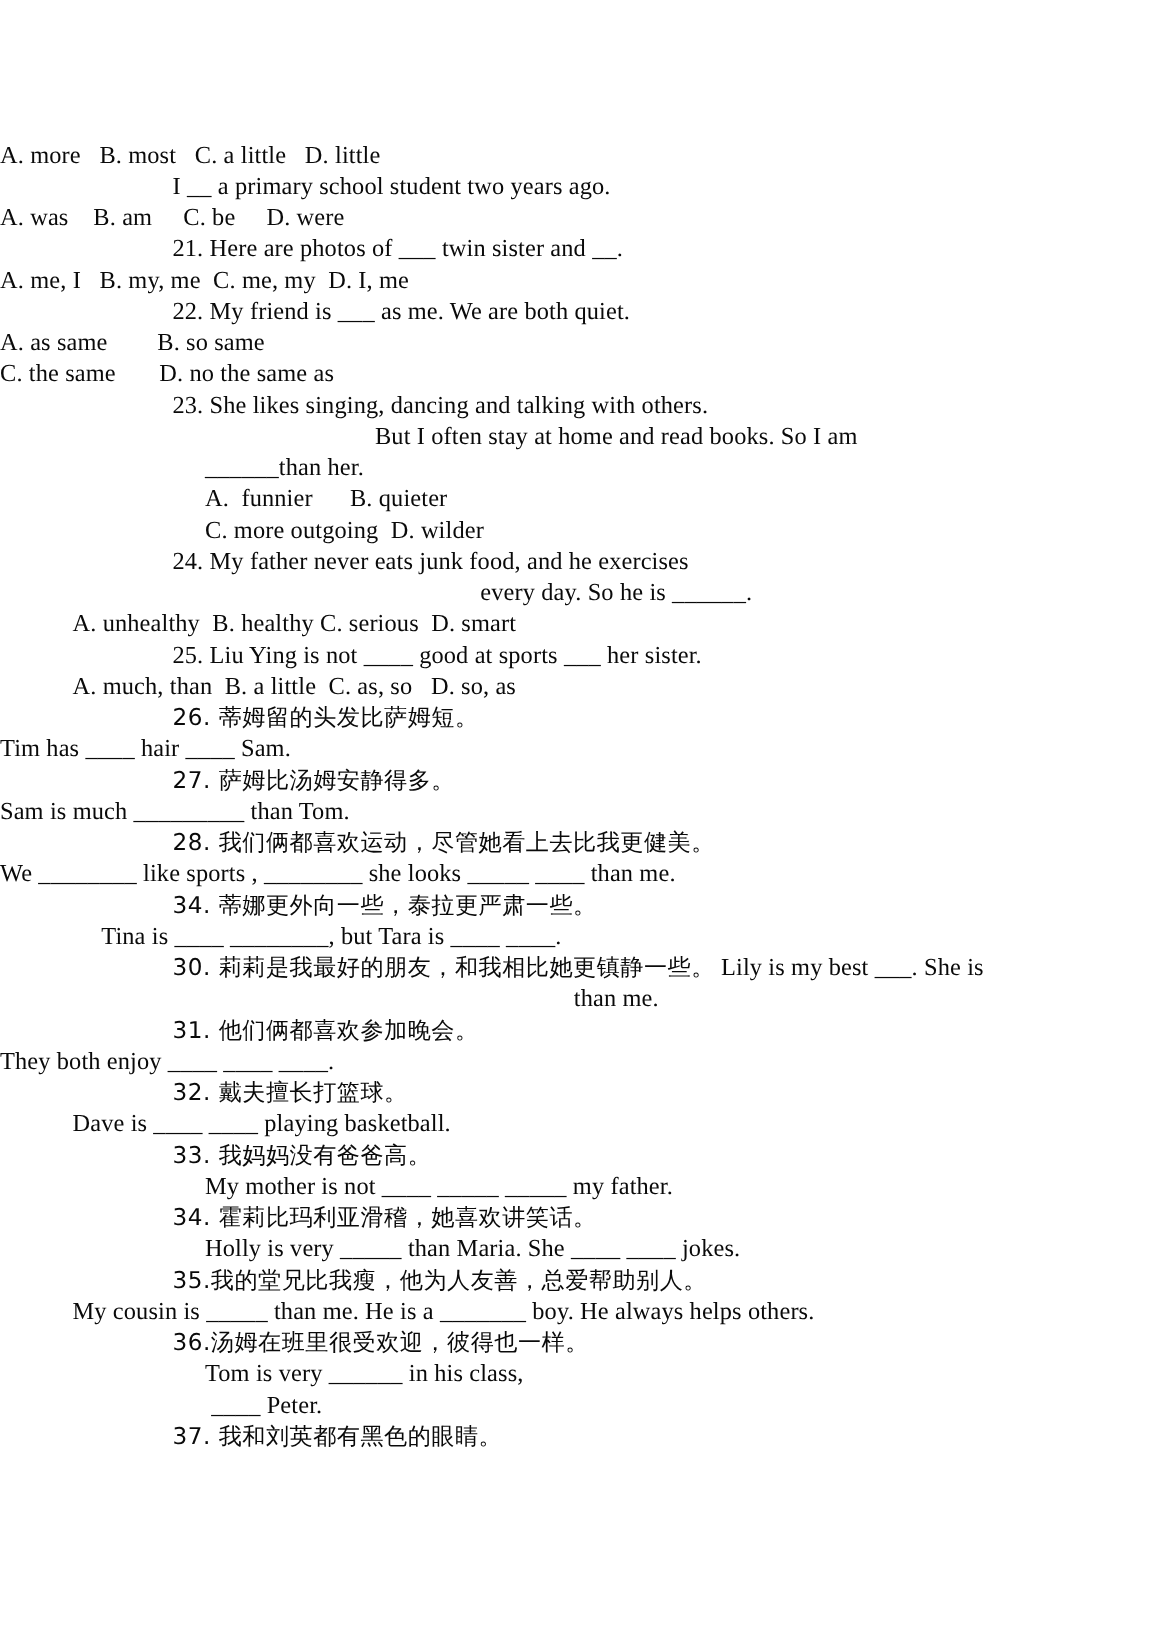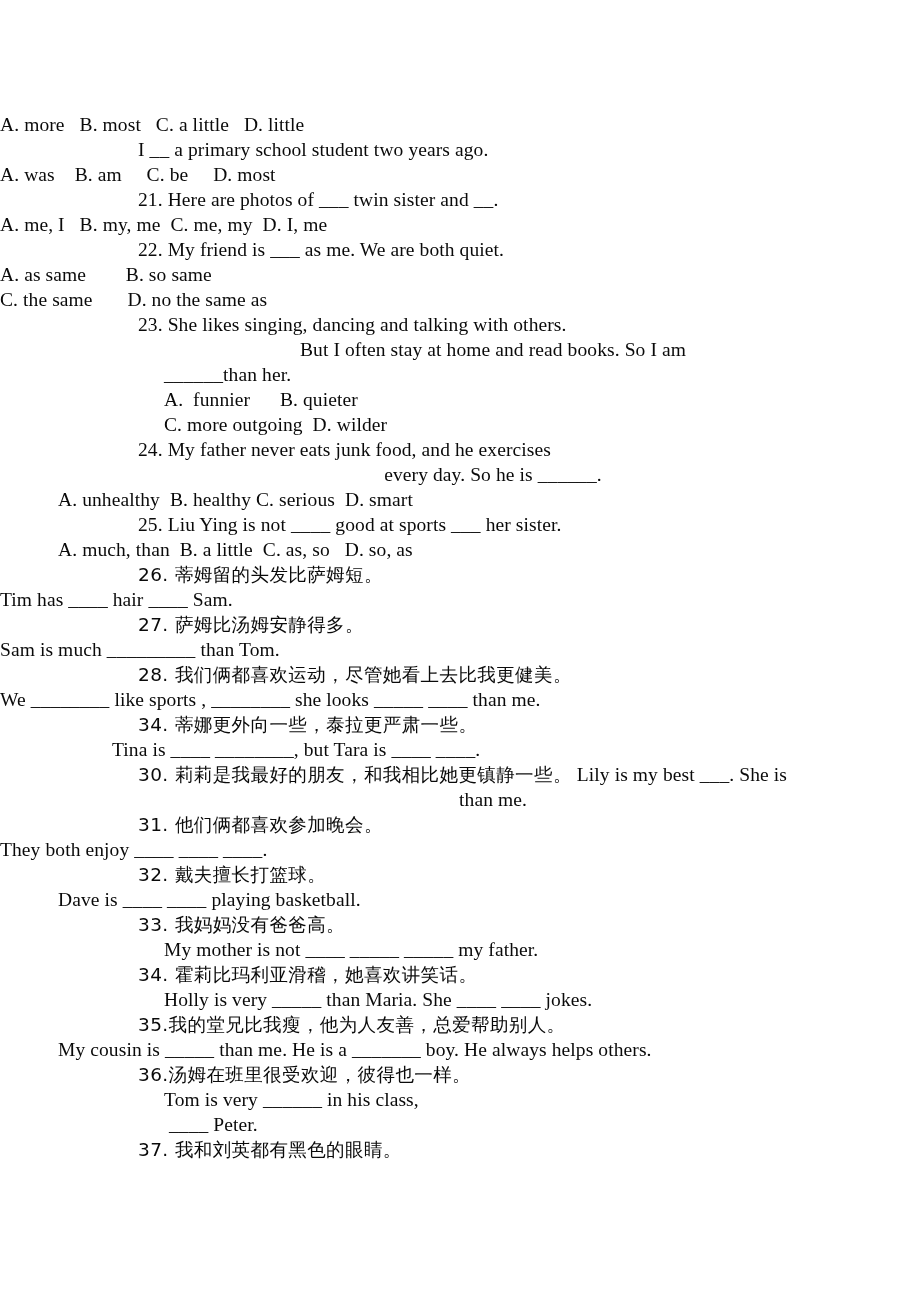--- a/index.html
+++ b/index.html
@@ -37,42 +37,42 @@
     height: 25px;
     white-space: pre;
     letter-spacing: 0.1px;
     color: #0a0a0a;
   }
   .i-1  { padding-left: 138px; }
   .i-2  { padding-left: 58px; }
   .i-3  { }
   .i-4  { padding-left: 66px; text-align: center; }
   .i-5  { padding-left: 164px; }
-  .i-6  { padding-left: 112px; }
+  .i-6  { padding-left: 81px; }
 
   .zh {
     font-family: "DejaVu Sans", "Liberation Sans", sans-serif;
     font-size: 18.5px;
     letter-spacing: 0.4px;
   }
   
   .en-run {
     font-family: "Liberation Serif", "DejaVu Serif", serif;
     font-size: 19.5px;
     letter-spacing: 0.1px;
   }
 </style>
 </head>
 <body>
 
 <div class="page">
   <div class="content" id="body-root">
       <div class="line i-3"><span class="en-run">A. more   B. most   C. a little   D. little</span></div>
       <div class="line i-1"><span class="en-run">I __ a primary school student two years ago.</span></div>
-      <div class="line i-3"><span class="en-run">A. was    B. am     C. be     D. most</span></div>
+      <div class="line i-3"><span class="en-run">A. was    B. am     C. be     D. were</span></div>
       <div class="line i-1"><span class="en-run">21. Here are photos of ___ twin sister and __.</span></div>
       <div class="line i-3"><span class="en-run">A. me, I   B. my, me  C. me, my  D. I, me</span></div>
       <div class="line i-1"><span class="en-run">22. My friend is ___ as me. We are both quiet.</span></div>
       <div class="line i-3"><span class="en-run">A. as same        B. so same</span></div>
       <div class="line i-3"><span class="en-run">C. the same       D. no the same as</span></div>
       <div class="line i-1"><span class="en-run">23. She likes singing, dancing and talking with others.</span></div>
       <div class="line i-4"><span class="en-run">But I often stay at home and read books. So I am</span></div>
       <div class="line i-5"><span class="en-run">______than her.</span></div>
       <div class="line i-5"><span class="en-run">A.  funnier      B. quieter</span></div>
       <div class="line i-5"><span class="en-run">C. more outgoing  D. wilder</span></div>

